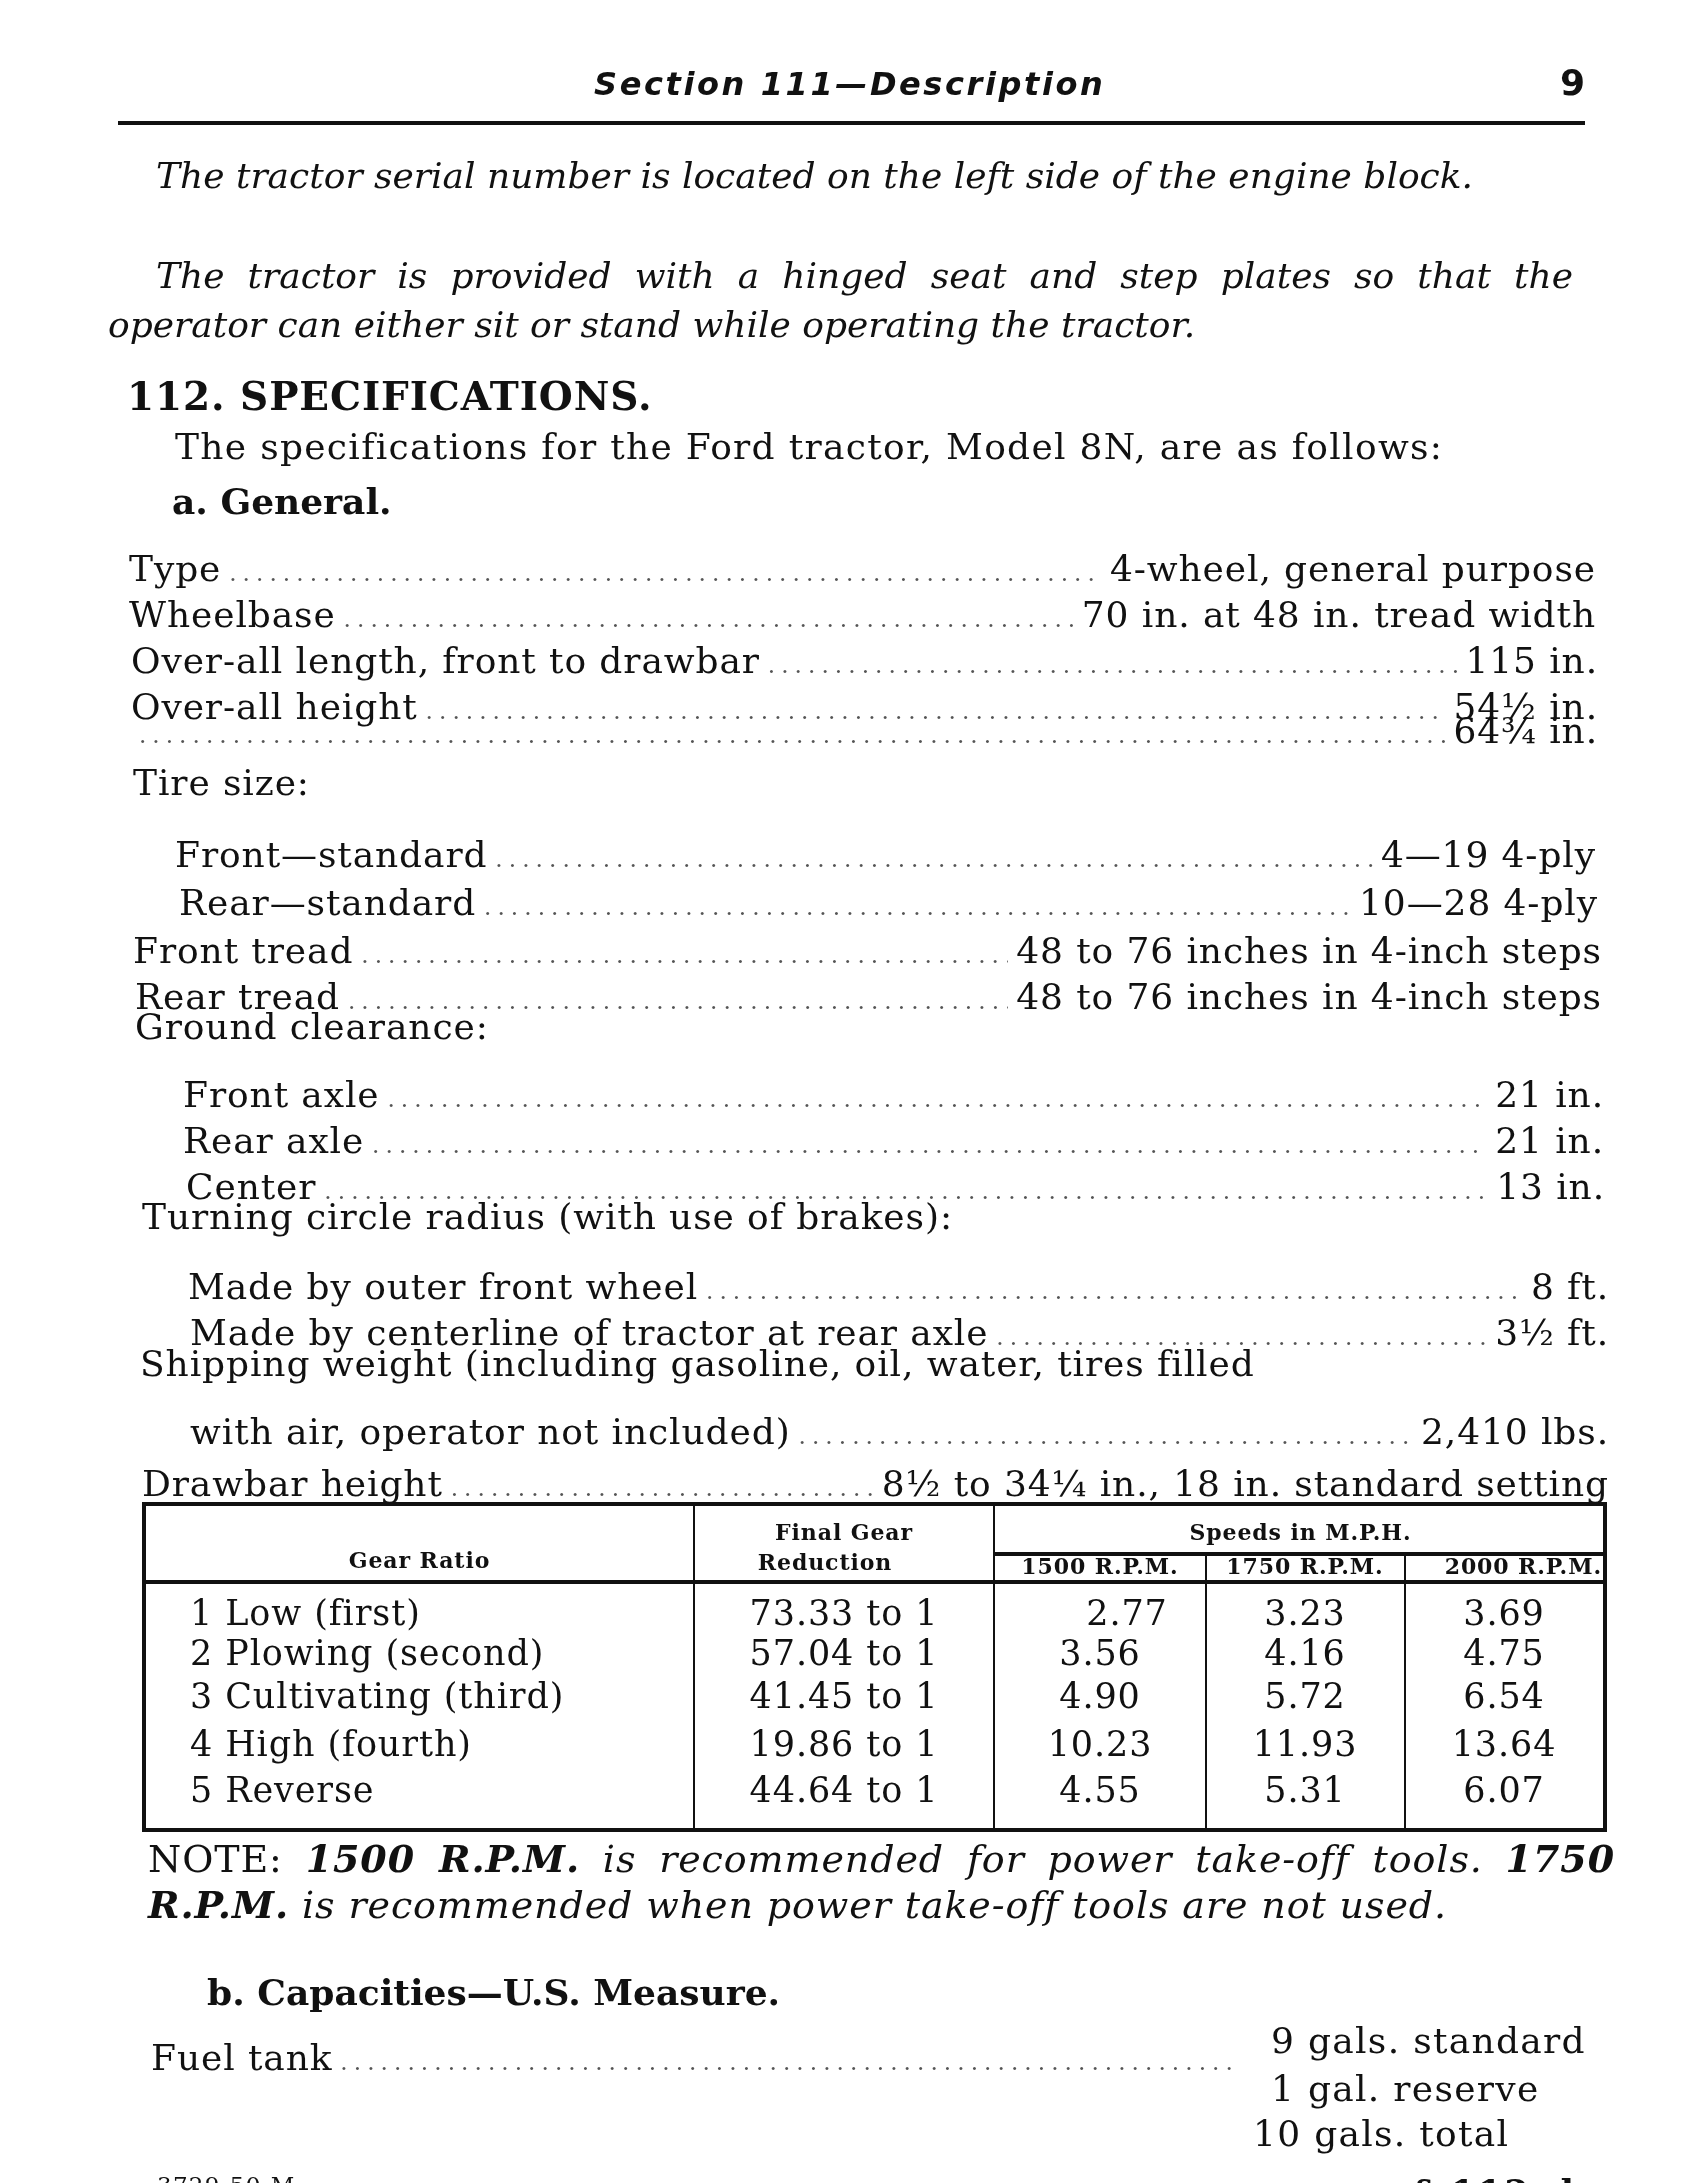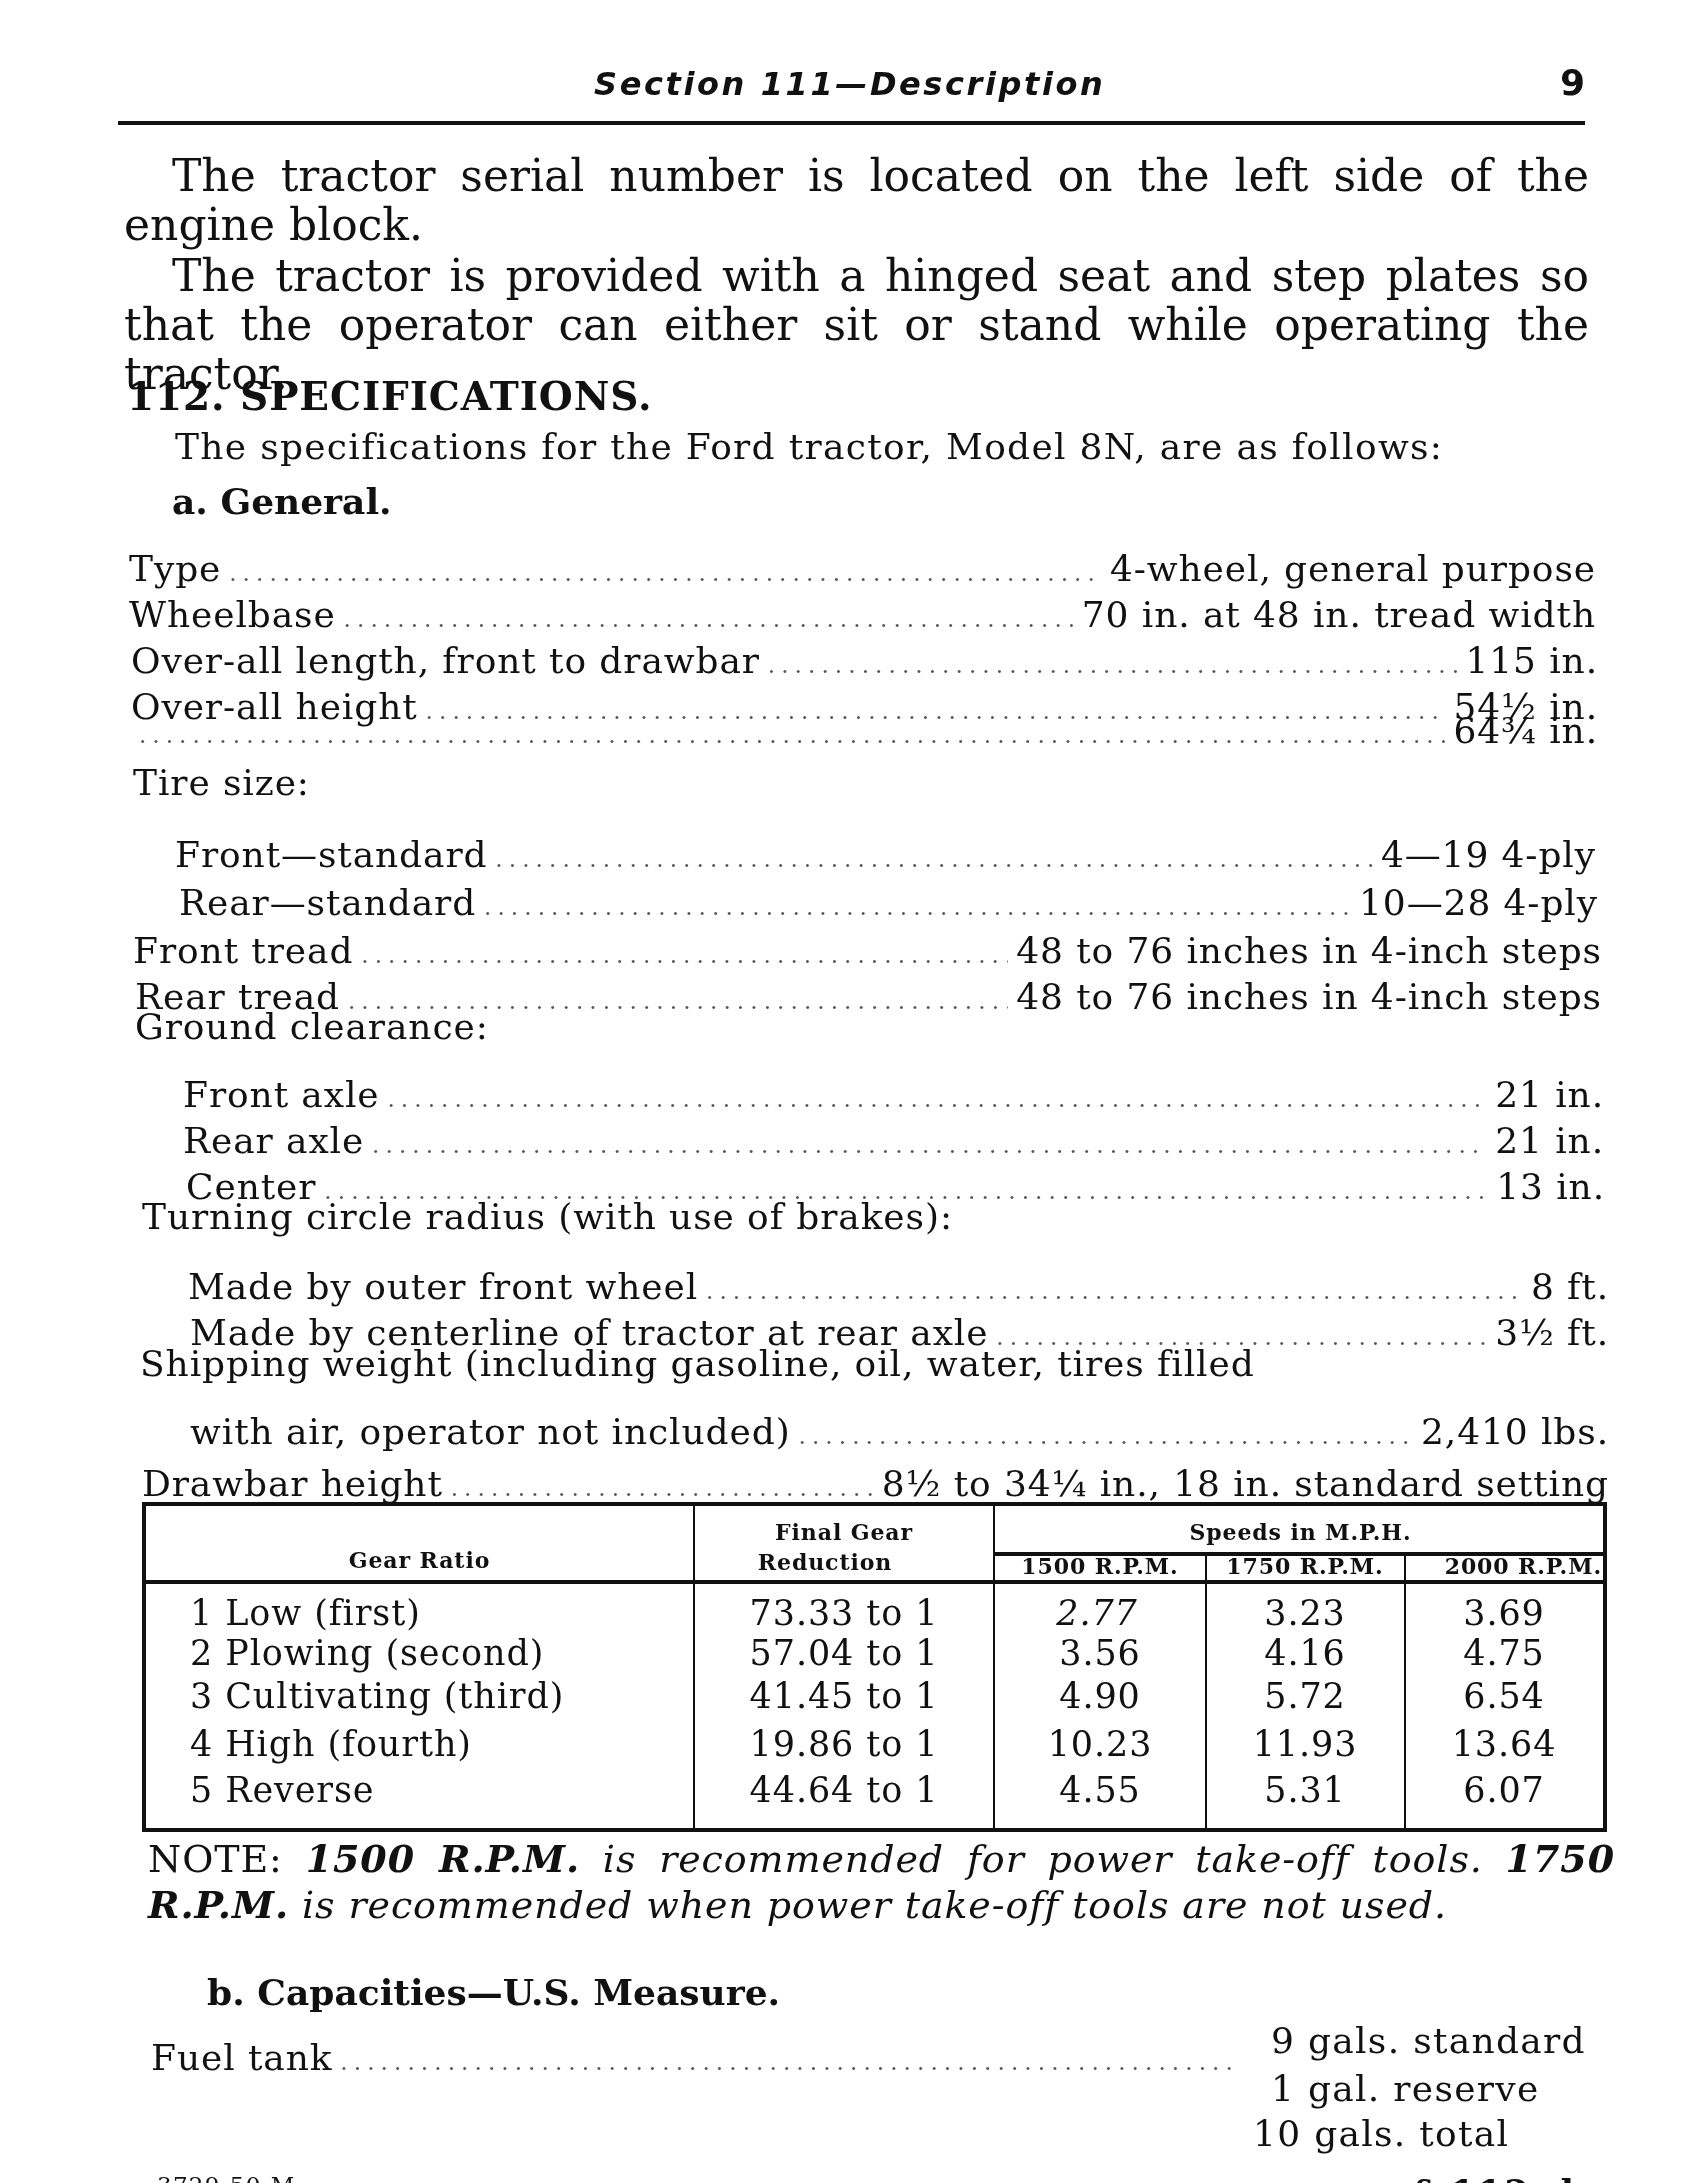--- a/index.html
+++ b/index.html
@@ -5,21 +5,21 @@
   html, body { margin:0; padding:0; background:#ffffff; }
   body {
     width:1701px; height:2201px; position:relative; overflow:hidden;
     font-family:"DejaVu Serif","Liberation Serif",serif; color:#111111;
   }
   .hdr { position:absolute; left:118px; top:65px; width:1467px; height:50px; }
   .hdr-title { position:absolute; left:476px; top:0; font-family:"DejaVu Sans","Liberation Sans",sans-serif; font-style:italic; font-weight:bold; font-size:32px; letter-spacing:2.6px; }
   .hdr-page { position:absolute; right:0; top:-3.5px; font-family:"DejaVu Sans","Liberation Sans",sans-serif; font-weight:bold; font-size:36px; }
   .hdr-rule { position:absolute; left:118px; top:121px; width:1467px; height:4.4px; background:#111; }
 
-  .para { position:absolute; left:124px; width:1465px; font-size:44px; line-height:49px; text-align:justify; text-align-last:left; }
+  .para { position:absolute; left:108px; width:1465px; font-size:36px; line-height:49px; text-align:justify; text-align-last:left;font-style:italic; }
   .indent { text-indent:48px; }
 
   .h-sec { position:absolute; left:127px; font-weight:bold; font-size:39px; letter-spacing:0.9px; }
   .h-sub { position:absolute; left:172px; font-weight:bold; font-size:36px; }
   .intro { position:absolute; left:175px; font-size:36px; letter-spacing:1.3px; }
 
   .spec { position:absolute; height:44px; display:flex; align-items:baseline; font-size:36px; letter-spacing:0.9px; }
   .spec .lbl { white-space:nowrap;margin-top:22px; }
   .spec .dots { flex:1; overflow:hidden; white-space:nowrap; margin:0 7.9px; color:#555; letter-spacing:6.1px; font-size:23px; }
   .spec .dots::before { content:"...................................................................................................................................................................................................."; }
@@ -158,21 +158,21 @@
   <div class="th" style="left:0; width:547px; top:41px;">Gear Ratio</div>
   <div class="th" style="left:549px; width:298px; top:13px;">Final Gear</div>
   <div class="th" style="left:522px; width:274px; top:43px;margin-left:20px;">Reduction</div>
   <div class="th" style="left:849px; width:611px; top:13px;">Speeds in M.P.H.</div>
   <div class="th" style="left:849px; width:210px; top:47px;">1500 R.P.M.</div>
   <div class="th" style="left:1061px; width:196px; top:47px;">1750 R.P.M.</div>
   <div class="th" style="left:1260px; width:196px; top:47px;text-align:right;">2000 R.P.M.</div>
 
   <div class="td" style="left:44px; top:87px;">1 Low (first)</div>
   <div class="td c" style="left:549px; width:298px; top:87px;">73.33 to 1</div>
-  <div class="td c" style="left:865px; width:172px; top:87px;font-style:italic;">2.77</div>
+  <div class="td c" style="left:895px; width:172px; top:87px;">2.77</div>
   <div class="td c" style="left:1061px; width:196px; top:87px;">3.23</div>
   <div class="td c" style="left:1260px; width:196px; top:87px;">3.69</div>
 
   <div class="td" style="left:44px; top:127px;">2 Plowing (second)</div>
   <div class="td c" style="left:549px; width:298px; top:127px;">57.04 to 1</div>
   <div class="td c" style="left:849px; width:210px; top:127px;">3.56</div>
   <div class="td c" style="left:1061px; width:196px; top:127px;">4.16</div>
   <div class="td c" style="left:1260px; width:196px; top:127px;">4.75</div>
 
   <div class="td" style="left:44px; top:170px;">3 Cultivating (third)</div>

